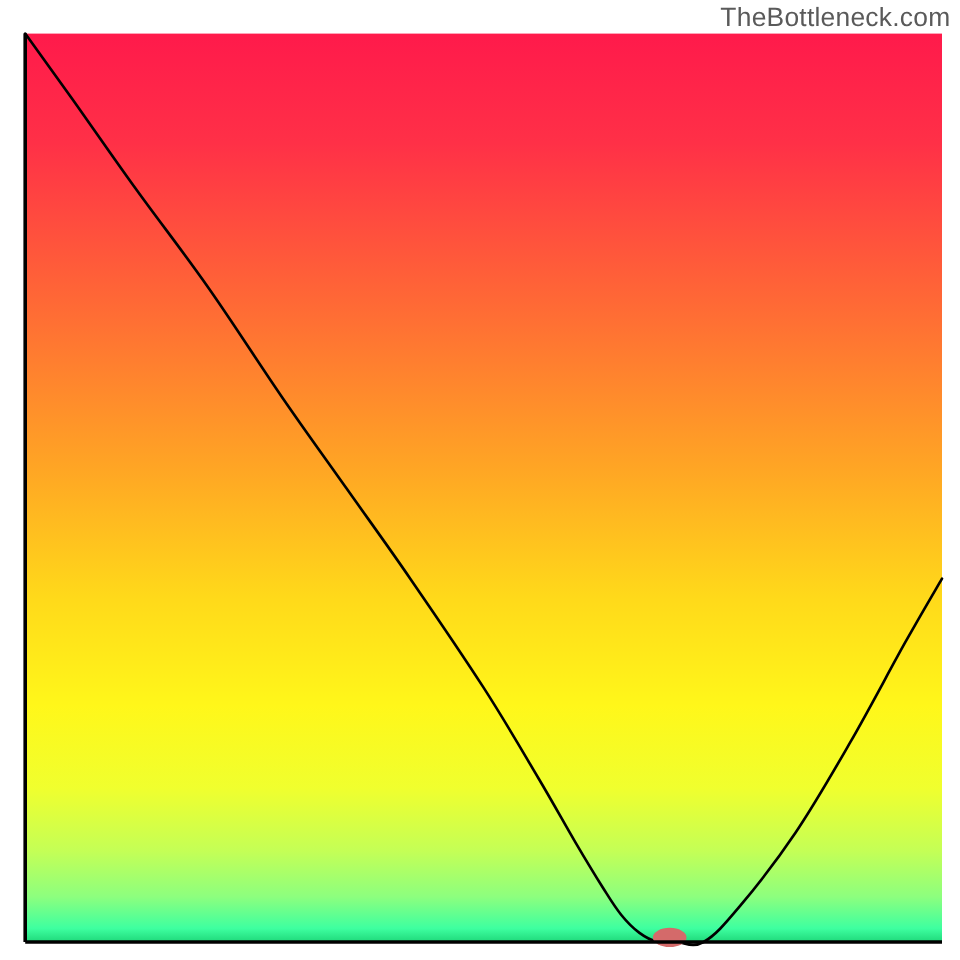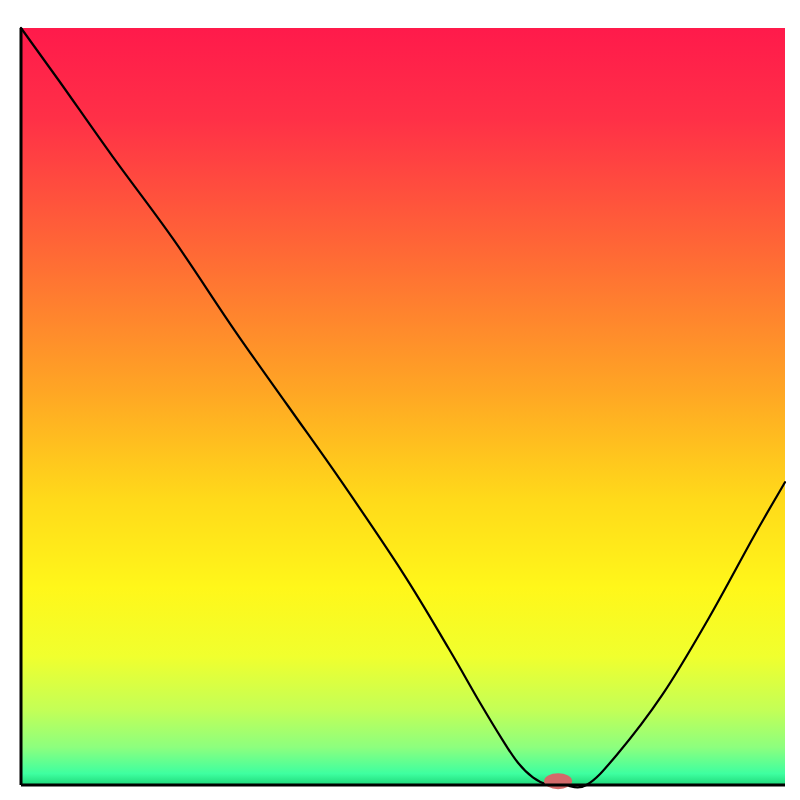--- a/index.html
+++ b/index.html
@@ -28,20 +28,21 @@
   }
   svg.plot {
     position: absolute;
     left: 0;
     top: 0;
   }
 </style>
 </head>
 <body>
 <div class="container">
+  <div class="watermark">TheBottleneck.com</div>
   <svg class="plot" width="800" height="800" viewBox="0 0 800 800">
     <defs>
       <linearGradient id="bg" x1="0" y1="0" x2="0" y2="1">
 
       <stop offset="0" stop-color="#ff1a4b"></stop>
           <stop offset="0.12" stop-color="#ff3047"></stop>
           <stop offset="0.3" stop-color="#ff6a35"></stop>
           <stop offset="0.48" stop-color="#ffa624"></stop>
           <stop offset="0.62" stop-color="#ffd91a"></stop>
           <stop offset="0.74" stop-color="#fff71a"></stop>

